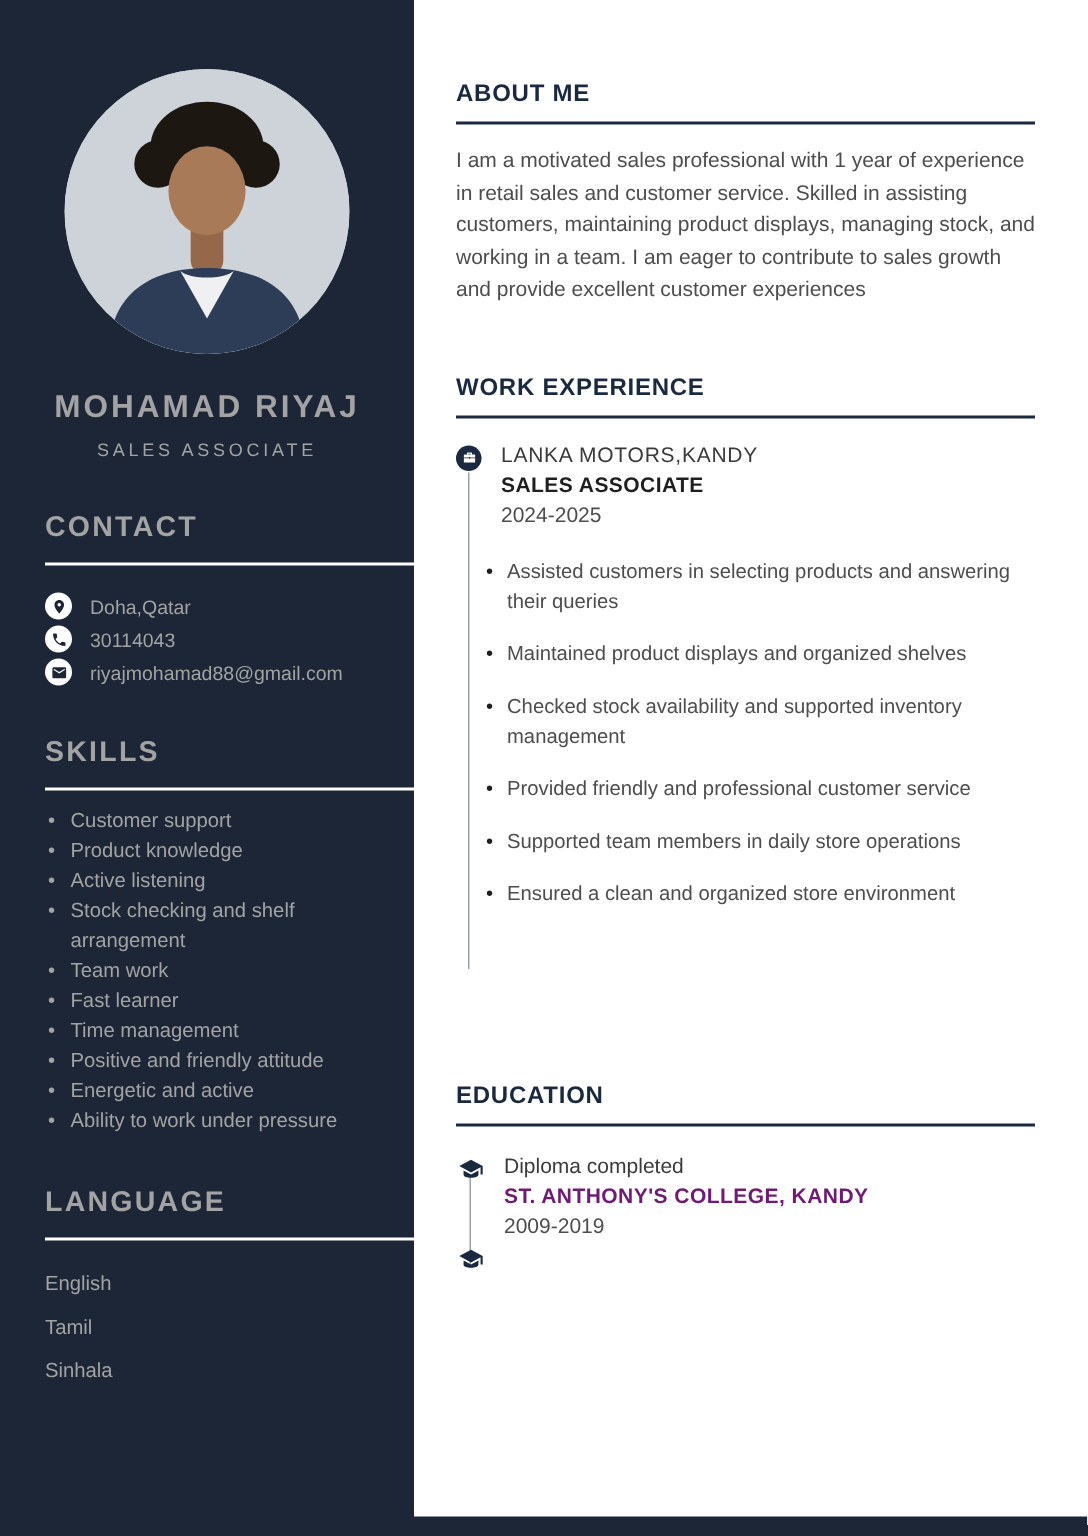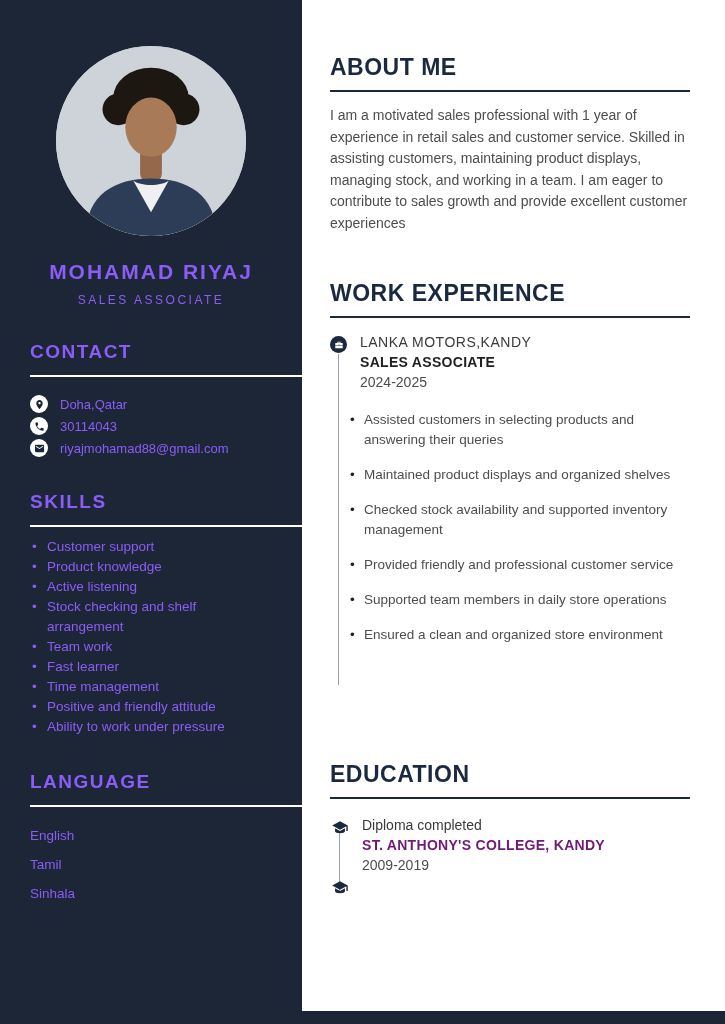--- a/index.html
+++ b/index.html
@@ -1,39 +1,39 @@
 <!DOCTYPE html>
 <html><head>
 <meta charset="utf-8">
 <style>
   html,body{margin:0;padding:0;}
   body{font-family:"Liberation Sans",sans-serif;background:#ffffff;}
   .page{position:relative;width:725px;height:1024px;background:#ffffff;display:flex;overflow:hidden;}
 
   
-  .sidebar{width:302px;flex-shrink:0;background:#1c2637;color:#8b5cf6;padding:0 30px;box-sizing:border-box;}
+  .sidebar{width:276px;flex-shrink:0;background:#1c2637;color:#a3a3a3;padding:0 30px;box-sizing:border-box;}
   .photo-wrap{width:190px;height:190px;border-radius:50%;overflow:hidden;background:#cdd3d8;margin:46px auto 0;}
   .photo-wrap svg{display:block;width:100%;height:100%;}
   .profile-name{margin-top:24px;text-align:center;font-size:21px;font-weight:bold;letter-spacing:2px;}
   .profile-title{margin-top:9px;text-align:center;font-size:12px;letter-spacing:2.5px;}
   .side-section{margin-top:34px;}
   .side-heading{font-size:19px;font-weight:bold;letter-spacing:1.5px;padding-bottom:12px;border-bottom:2px solid #ffffff;margin-right:-30px;}
   .contact-list{margin-top:18px;}
   .contact-item{display:flex;align-items:center;gap:12px;margin-bottom:4px;font-size:13px;height:18px;}
   .contact-icon{width:18px;height:18px;border-radius:50%;background:#ffffff;display:flex;align-items:center;justify-content:center;flex-shrink:0;}
   .contact-icon svg{width:11px;height:11px;fill:#1c2637;}
   .skills-list{list-style:none;margin:10px 0 0 0;padding:0;}
   .skill-item{position:relative;padding-left:17px;font-size:13.5px;line-height:20px;}
   .skill-item::before{content:"\2022";position:absolute;left:2px;}
   .lang-list{list-style:none;margin:20px 0 0 0;padding:0;}
   .lang-item{font-size:13.5px;line-height:17px;margin-bottom:12px;}
 
   
   .main{flex:1;padding:54px 35px 0 28px;box-sizing:border-box;color:#4d4d4d;}
-  .main-heading{font-size:23px;font-weight:bold;color:#1b2940;letter-spacing:0.5px;padding-bottom:9px;border-bottom:2px solid #1b2940;}
+  .main-heading{font-size:16px;font-weight:bold;color:#1b2940;letter-spacing:0.5px;padding-bottom:9px;border-bottom:2px solid #1b2940;}
   .about-text{margin-top:13px;font-size:14px;line-height:21.5px;color:#4d4d4d;}
 
   .section-exp{margin-top:46px;}
   .exp-body{position:relative;margin-top:16px;padding-bottom:25px;}
   .exp-body::before{content:"";position:absolute;left:8px;top:20px;bottom:0;width:1px;background:#99a1ae;}
   .exp-header{display:flex;gap:13px;align-items:flex-start;}
   .exp-icon{width:17px;height:17px;border-radius:50%;background:#1b2940;display:flex;align-items:center;justify-content:center;flex-shrink:0;margin-top:2px;position:relative;z-index:1;}
   .exp-icon svg{width:10px;height:10px;fill:#ffffff;}
   .exp-company{font-size:14px;color:#3a3a3a;letter-spacing:0.5px;}
   .exp-role{font-size:14px;font-weight:bold;color:#1f1f1f;margin-top:4px;letter-spacing:0.3px;}
@@ -111,20 +111,21 @@
       <div class="side-heading">SKILLS</div>
       <ul class="skills-list">
         <li class="skill-item">Customer support</li>
         <li class="skill-item">Product knowledge</li>
         <li class="skill-item">Active listening</li>
         <li class="skill-item">Stock checking and shelf arrangement</li>
         <li class="skill-item">Team work</li>
         <li class="skill-item">Fast learner</li>
         <li class="skill-item">Time management</li>
         <li class="skill-item">Positive and friendly attitude</li>
+        <li class="skill-item">Energetic and active</li>
         <li class="skill-item">Ability to work under pressure</li>
       </ul>
     </div>
 
     <div class="side-section">
       <div class="side-heading">LANGUAGE</div>
       <ul class="lang-list">
         <li class="lang-item">English</li>
         <li class="lang-item">Tamil</li>
         <li class="lang-item">Sinhala</li>

